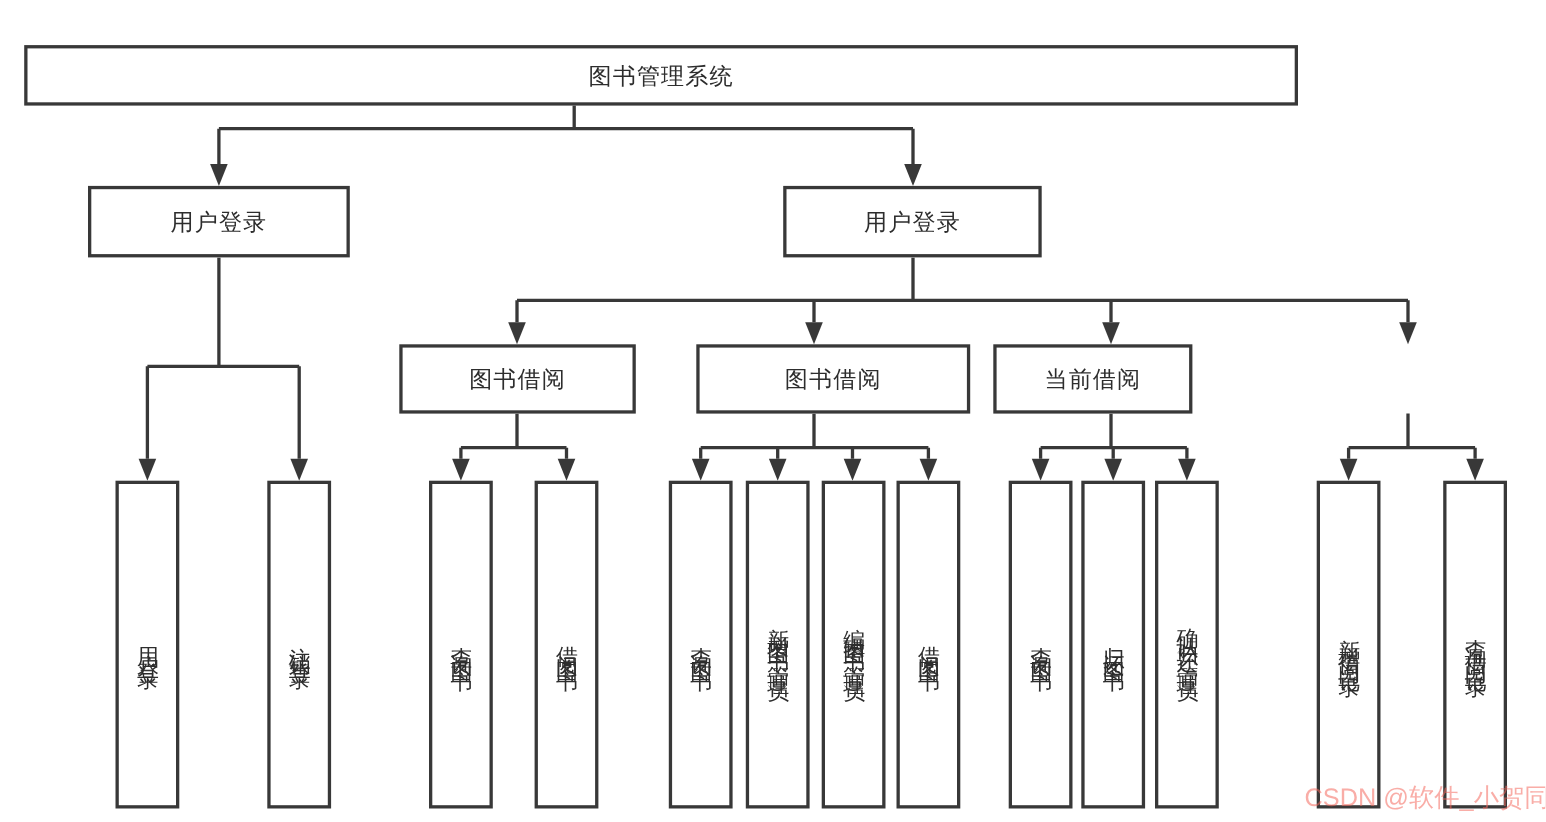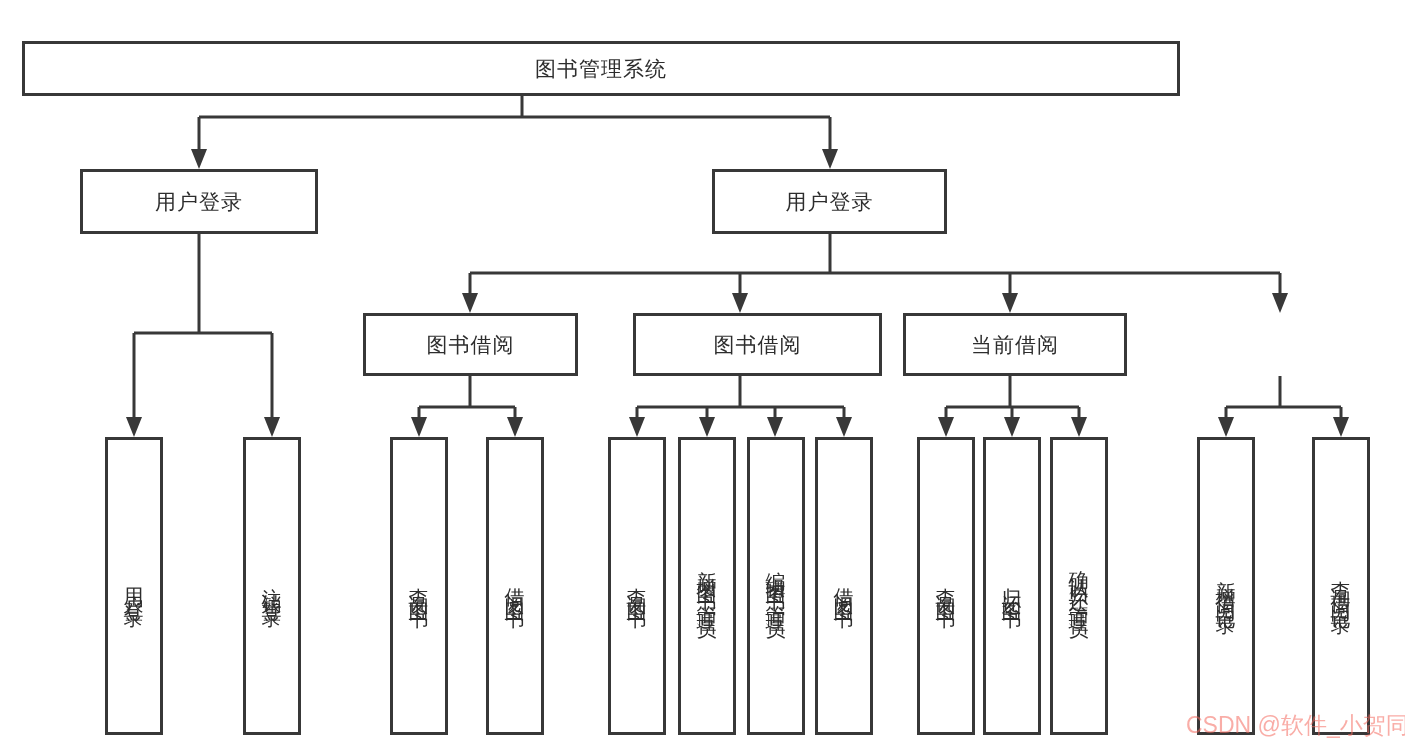--- a/index.html
+++ b/index.html
@@ -131,21 +131,21 @@
   <div class="hbox" style="left:712px; top:169px; width:235px; height:65px;">
     <span>用户登录</span>
   </div>
 
   <div class="hbox" style="left:363px; top:313px; width:215px; height:63px;">
     <span>图书借阅</span>
   </div>
   <div class="hbox" style="left:633px; top:313px; width:249px; height:63px;">
     <span>图书借阅</span>
   </div>
-  <div class="hbox" style="left:903px; top:313px; width:224px; height:63px;">
+  <div class="hbox" style="left:903px; top:313px; width:181px; height:63px;">
     <span>当前借阅</span>
   </div>
 
   <div class="vbox" style="left:105px;">
     <span class="vtext">用户登录</span>
   </div>
   <div class="vbox" style="left:243px;">
     <span class="vtext">注销登录</span>
   </div>
 

